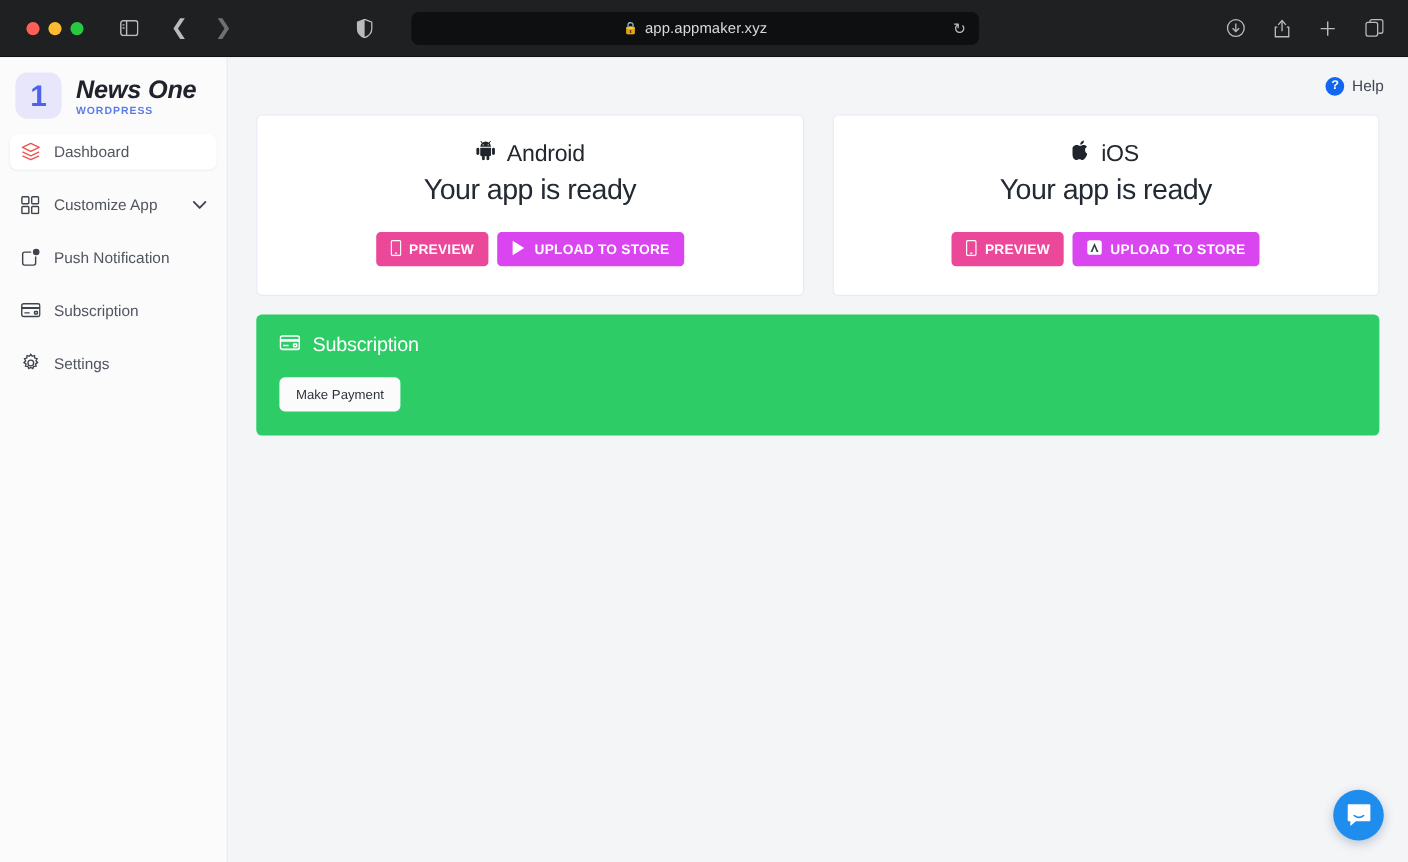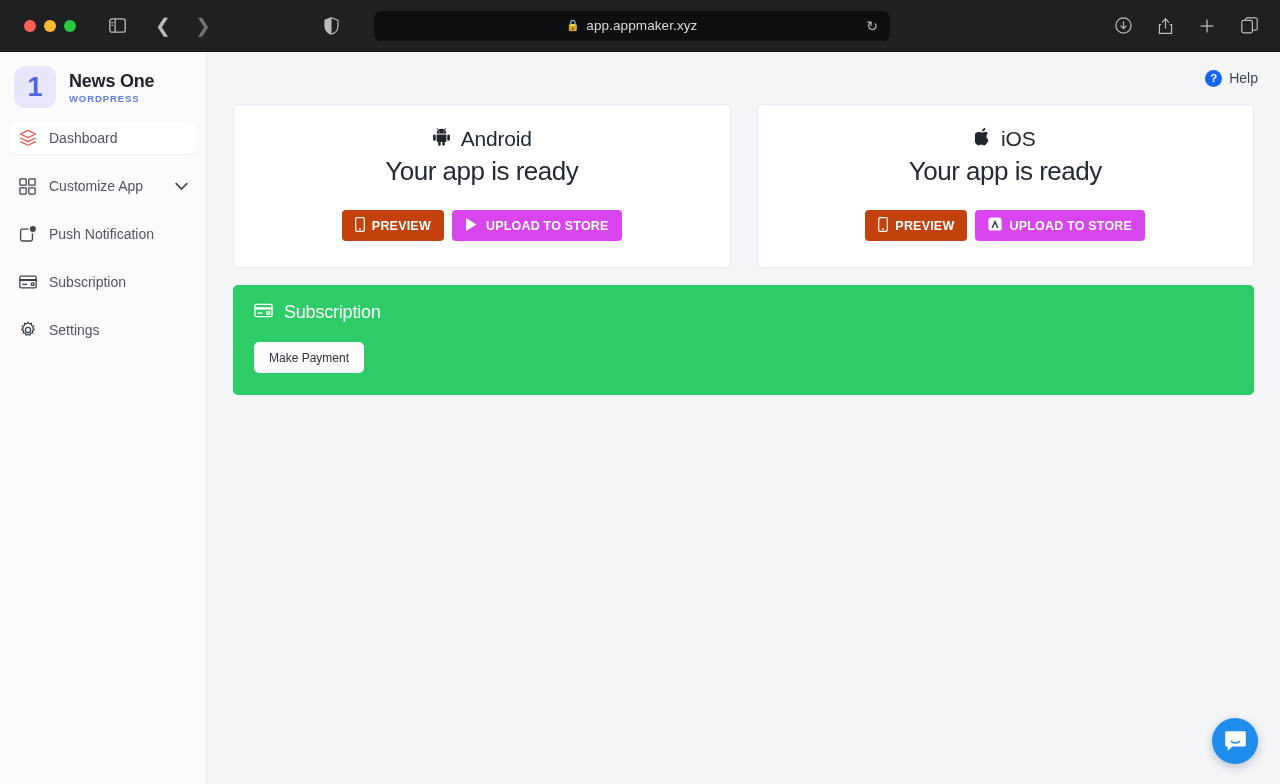--- a/index.html
+++ b/index.html
@@ -71,21 +71,21 @@
     padding: 14px 0 14px 14px;
   }
   .brand-badge {
     width: 42px; height: 42px; border-radius: 11px;
     background: #e8e6fb; color: #4f63e8;
     display: flex; align-items: center; justify-content: center;
     font-size: 27px; font-weight: bold; flex: none;
     font-family: "Liberation Sans", sans-serif;
   }
   .brand-text { display: flex; flex-direction: column; gap: 1px; }
-  .brand-title { font-size: 18px; color: #20232c; font-weight: bold; letter-spacing: -0.2px; }
+  .brand-title { font-size: 23px; color: #20232c; font-weight: bold; letter-spacing: -0.2px; font-style: italic; }
   .brand-sub { font-size: 9.5px; color: #5a7ce8; font-weight: bold; letter-spacing: 0.9px; }
 
   .nav { display: flex; flex-direction: column; padding: 0 9px; gap: 16px; }
   .nav-item {
     display: flex; align-items: center; gap: 12px;
     height: 32px; padding: 0 9px; border-radius: 7px;
     color: #50555f; font-size: 14px; cursor: pointer;
     position: relative;
   }
   .nav-item.active { background: #ffffff; box-shadow: 0 1px 2px rgba(20,30,60,0.05); }
@@ -140,21 +140,21 @@
     margin-top: 5px; font-size: 26px; color: #242a33; letter-spacing: -0.5px;
   }
   .card-actions { display: flex; gap: 8px; margin-top: 23px; }
   .btn {
     display: flex; align-items: center; gap: 7px;
     height: 31px; padding: 0 13px; border-radius: 4px;
     font-size: 12.5px; color: #fff; font-weight: bold;
     letter-spacing: 0.2px; cursor: pointer; border: none;
     font-family: "Liberation Sans", sans-serif;
   }
-  .btn.green { background: #c2410c; }
+  .btn.green { background: #ec4899; }
   .btn.dark { background: #d946ef; }
   .btn svg { flex: none; }
 
   .sub-panel {
     margin-top: 17px; background: #2ecc66; border-radius: 5px;
     padding: 17px 21px 22px; color: #fff;
   }
   .sub-head { display: flex; align-items: center; gap: 11px; font-size: 18px; letter-spacing: -0.2px; }
   .pay-btn {
     margin-top: 19px; background: #fbfbfc; color: #2e333b;

